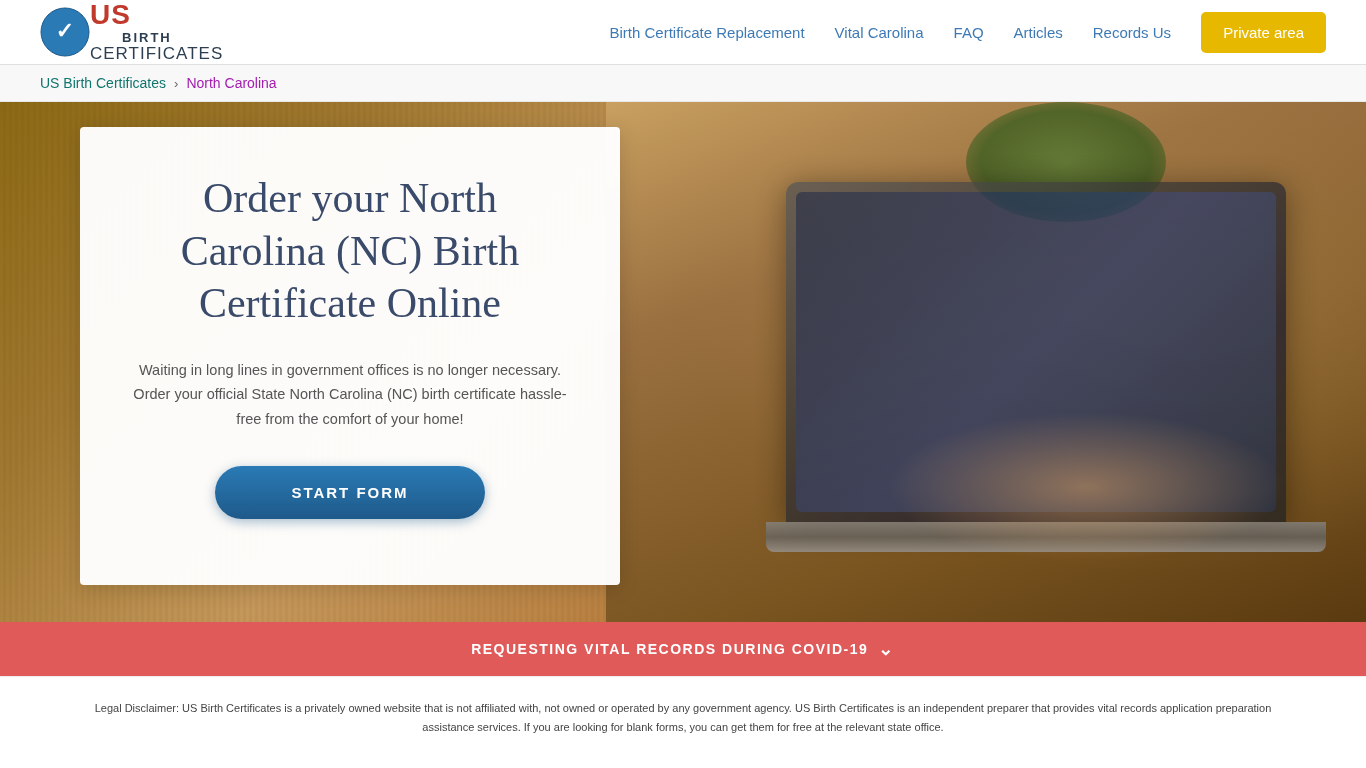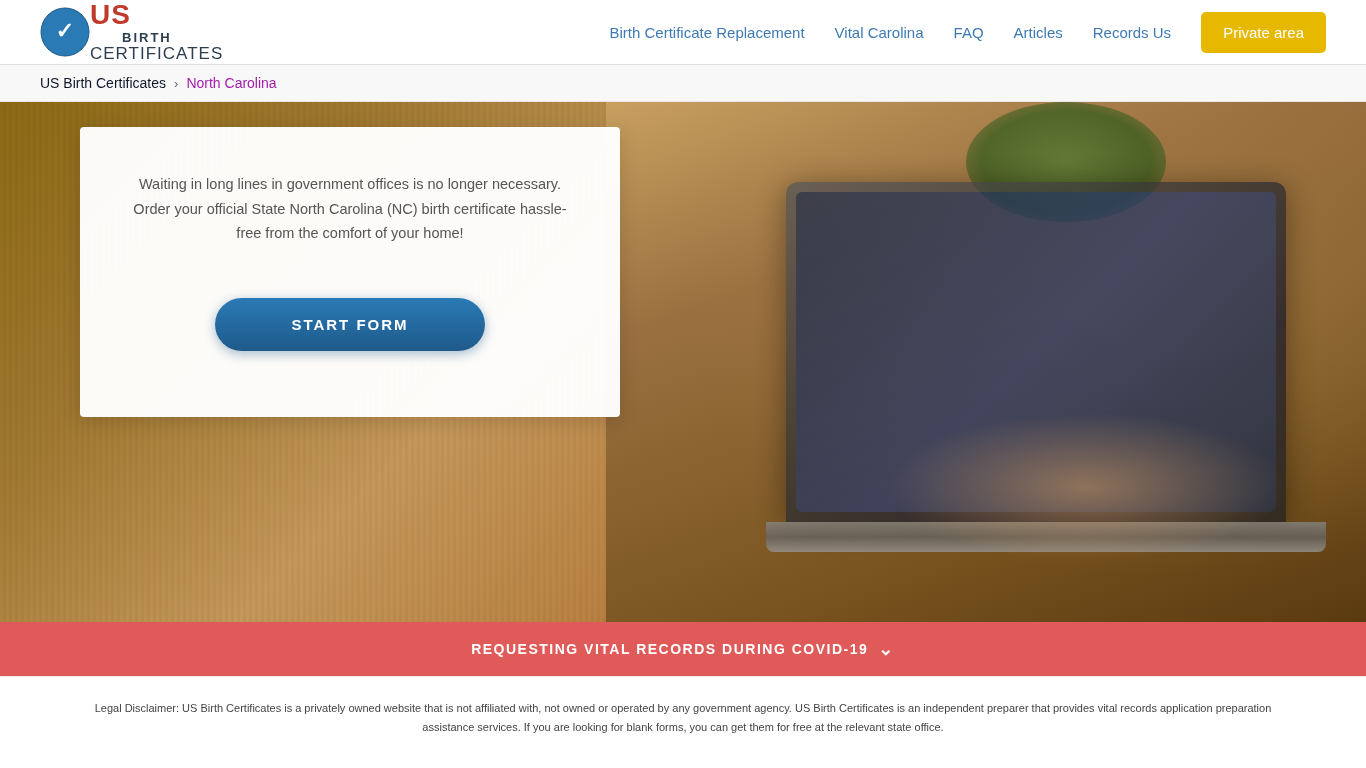--- a/index.html
+++ b/index.html
@@ -79,21 +79,21 @@
     .breadcrumb {
       background: #f8f8f8;
       padding: 10px 40px;
       border-bottom: 1px solid #e8e8e8;
       display: flex;
       align-items: center;
       gap: 8px;
       font-size: 14px;
     }
     .breadcrumb a {
-      color: #0f172a;
+      color: #0f766e;
       text-decoration: none;
       font-weight: 500;
     }
     .breadcrumb-sep {
       color: #666;
       font-size: 13px;
     }
     .breadcrumb-current {
       color: #a21caf;
     }
@@ -195,21 +195,21 @@
       line-height: 1.25;
       text-align: center;
       margin-bottom: 28px;
       font-family: Georgia, serif;
     }
     .hero-subtitle {
       font-size: 14.5px;
       color: #555;
       text-align: center;
       line-height: 1.7;
-      margin-bottom: 52px;
+      margin-bottom: 35px;
     }
     .start-form-btn {
       display: block;
       width: 270px;
       margin: 16px auto;
       background: linear-gradient(180deg, #2a7ab5 0%, #1e5a8a 100%);
       color: #fff;
       border: none;
       border-radius: 35px;
       padding: 18px 40px;
@@ -294,20 +294,21 @@
   <div class="hero-image-overlay">
     <div class="plant-hint"></div>
     <div class="laptop-hint">
       <div class="laptop-screen"></div>
     </div>
     <div class="laptop-base"></div>
     <div class="hands-area"></div>
   </div>
 
   <div class="hero-content-box">
+    <h1 class="hero-title">Order your North Carolina (NC) Birth Certificate Online</h1>
     <p class="hero-subtitle">Waiting in long lines in government offices is no longer necessary. Order your official State North Carolina (NC) birth certificate hassle-free from the comfort of your home!</p>
     <button class="start-form-btn">START FORM</button>
   </div>
 </section>
 
 <div class="covid-banner">
   <span>REQUESTING VITAL RECORDS DURING COVID-19</span>
   <span class="covid-chevron">⌄</span>
 </div>
 

